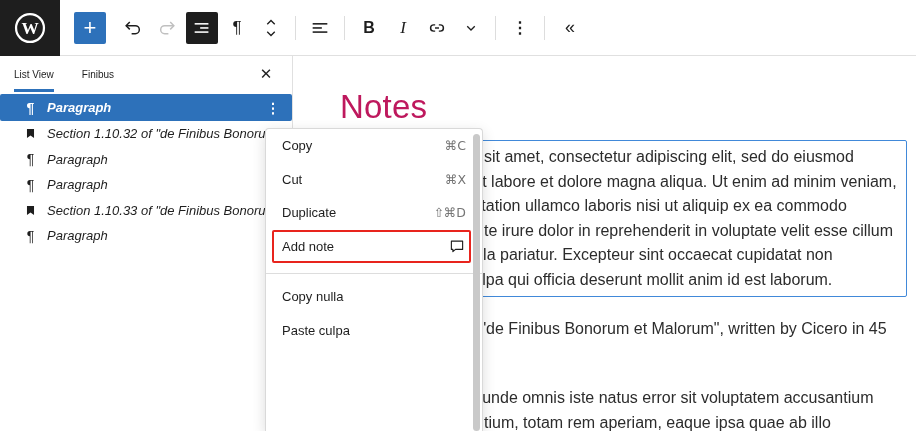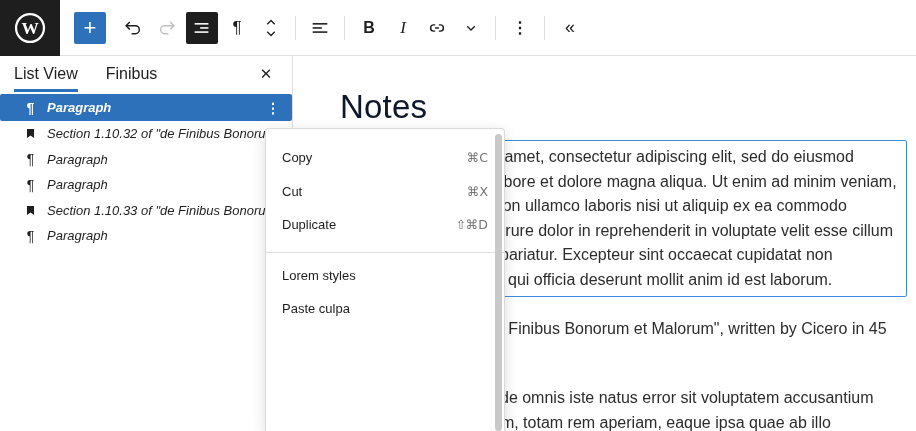--- a/index.html
+++ b/index.html
@@ -63,21 +63,21 @@
     background: #fff;
     border-right: 1px solid #e0e0e0;
     z-index: 2;
   }
   .panel-header {
     height: 36px;
     display: flex; align-items: center;
     padding: 0 14px;
   }
   .panel-tab {
-    font-size: 16px; color: #1e1e1e;
+    font-size: 10px; color: #1e1e1e;
     height: 36px; display: flex; align-items: center;
     margin-right: 28px; position: relative; cursor: pointer;
     background: none; border: none; font-family: inherit;
   }
   .panel-tab.active::after {
     content: ""; position: absolute; left: 0; right: 0; bottom: 0;
     height: 3px; background: #2d71ba;
   }
   .panel-close {
     margin-left: auto; background: none; border: none;
@@ -111,43 +111,42 @@
   }
 
   
   .content {
     position: absolute; top: 56px; left: 294px; right: 0; bottom: 0;
     background: #fff; overflow: hidden;
     z-index: 1;
   }
   .doc-title {
     margin: 32px 0 0 46px;
-    font-size: 33px; font-weight: 500; color: #0f172a;
+    font-size: 33px; font-weight: 500; color: #be185d;
     letter-spacing: 0.2px;
   }
   .doc-body { margin-left: 53px; width: 552px; font-size: 16px; line-height: 24.5px; color: #2c2c2c; }
   .block-selected {
     margin-top: 14px; margin-left: -8px;
     border: 1.5px solid #4189d9; border-radius: 2px;
     padding: 4px 7px;
     width: 568px;
   }
   .doc-body p.spaced { margin-top: 20px; }
 
   
   .context-menu {
     position: absolute; left: 265px; top: 128px; bottom: 0;
-    width: 240px;
+    width: 218px;
     background: #fff;
     border: 1px solid #d9d9d9;
     border-bottom: none;
     border-radius: 4px 4px 0 0;
     box-shadow: 0 4px 14px rgba(0,0,0,0.14);
     z-index: 6;
-    padding-top: 12px;
   }
   .menu-item {
     height: 33.5px;
     display: flex; align-items: center; justify-content: space-between;
     padding: 0 16px;
     font-size: 13px; color: #1e1e1e;
     cursor: pointer;
     position: relative;
   }
   .menu-shortcut {
@@ -328,21 +327,28 @@
     <span class="menu-shortcut">⌘C</span>
   </div>
   <div class="menu-item">
     <span>Cut</span>
     <span class="menu-shortcut">⌘X</span>
   </div>
   <div class="menu-item">
     <span>Duplicate</span>
     <span class="menu-shortcut">⇧⌘D</span>
   </div>
+  <div class="menu-item">
+    <span>Add note</span>
+    <svg class="icon-svg" width="18" height="18" viewBox="0 0 24 24">
+      <path d="M4.5 5.5 h15 v11 h-9.5 l-3.5 3 v-3 h-2 z" fill="none" stroke="#1e1e1e" stroke-width="1.5" stroke-linejoin="round"></path>
+    </svg>
+    <div class="annotation-box"></div>
+  </div>
   <div class="menu-sep"></div>
   <div class="menu-item">
-    <span>Lorem styles</span>
+    <span>Copy nulla</span>
   </div>
   <div class="menu-item">
     <span>Paste culpa</span>
   </div>
   <div class="menu-scrollbar"></div>
 </div>
 
 </body></html>

